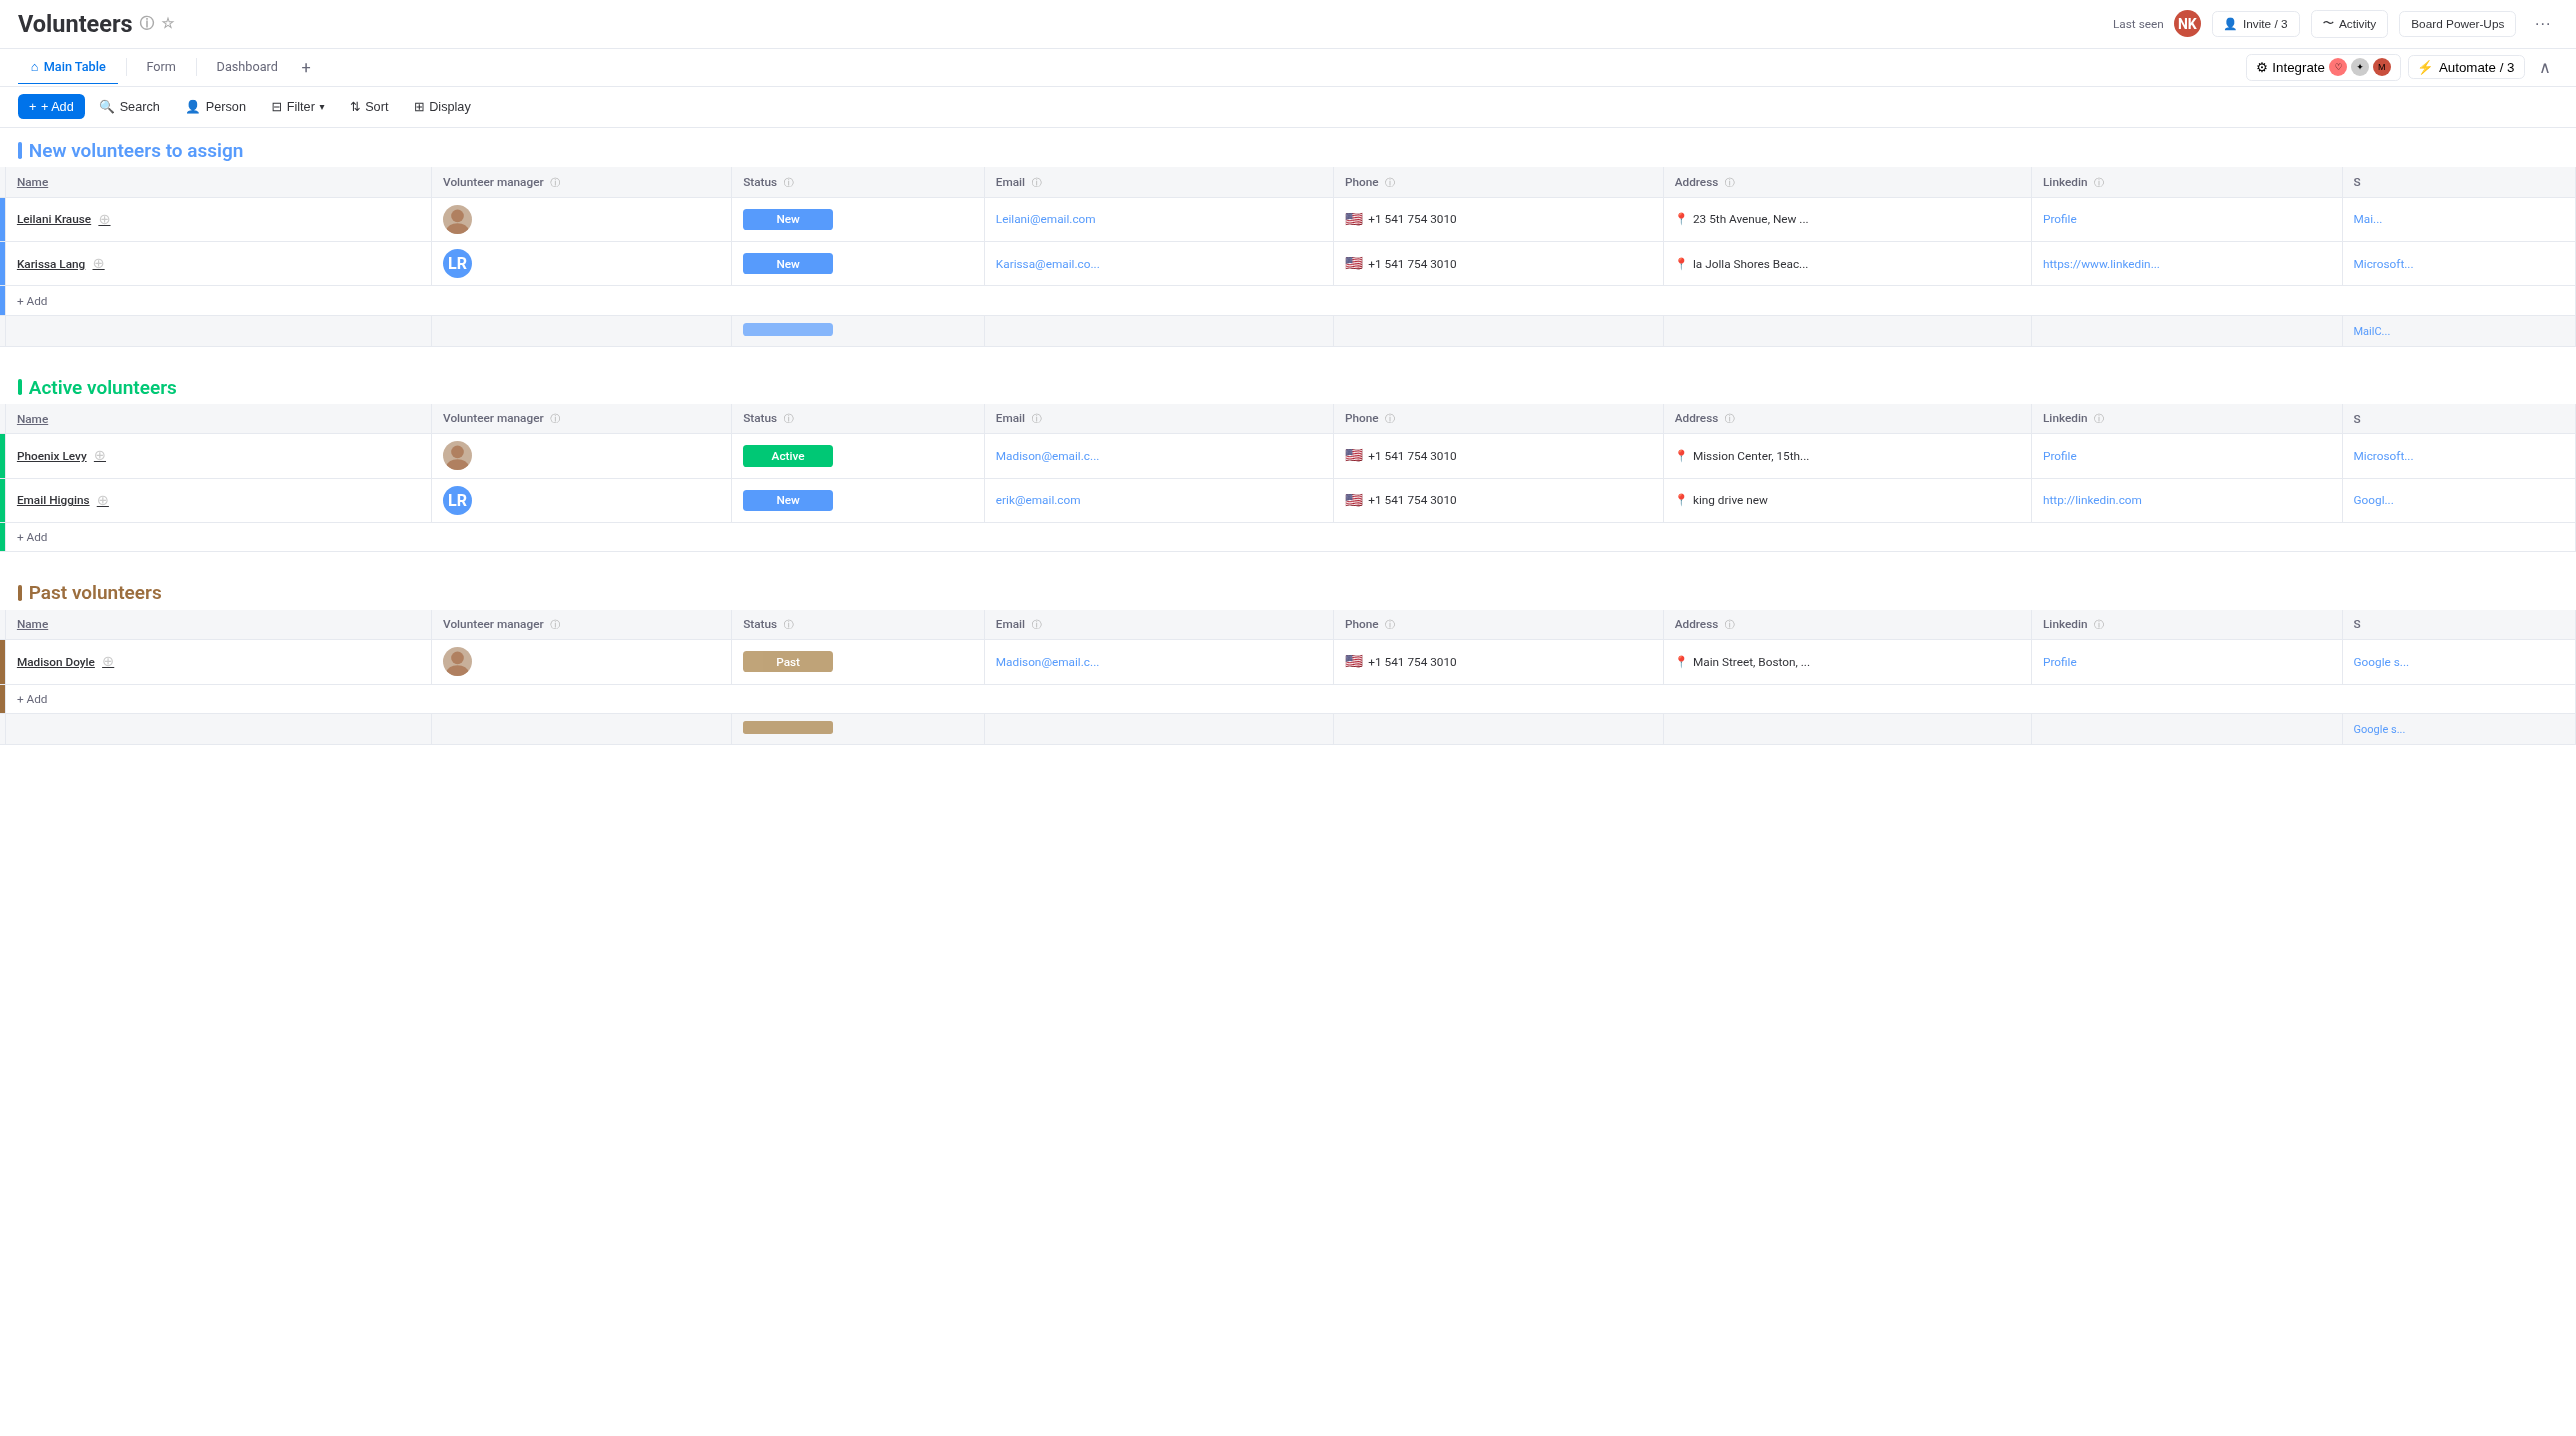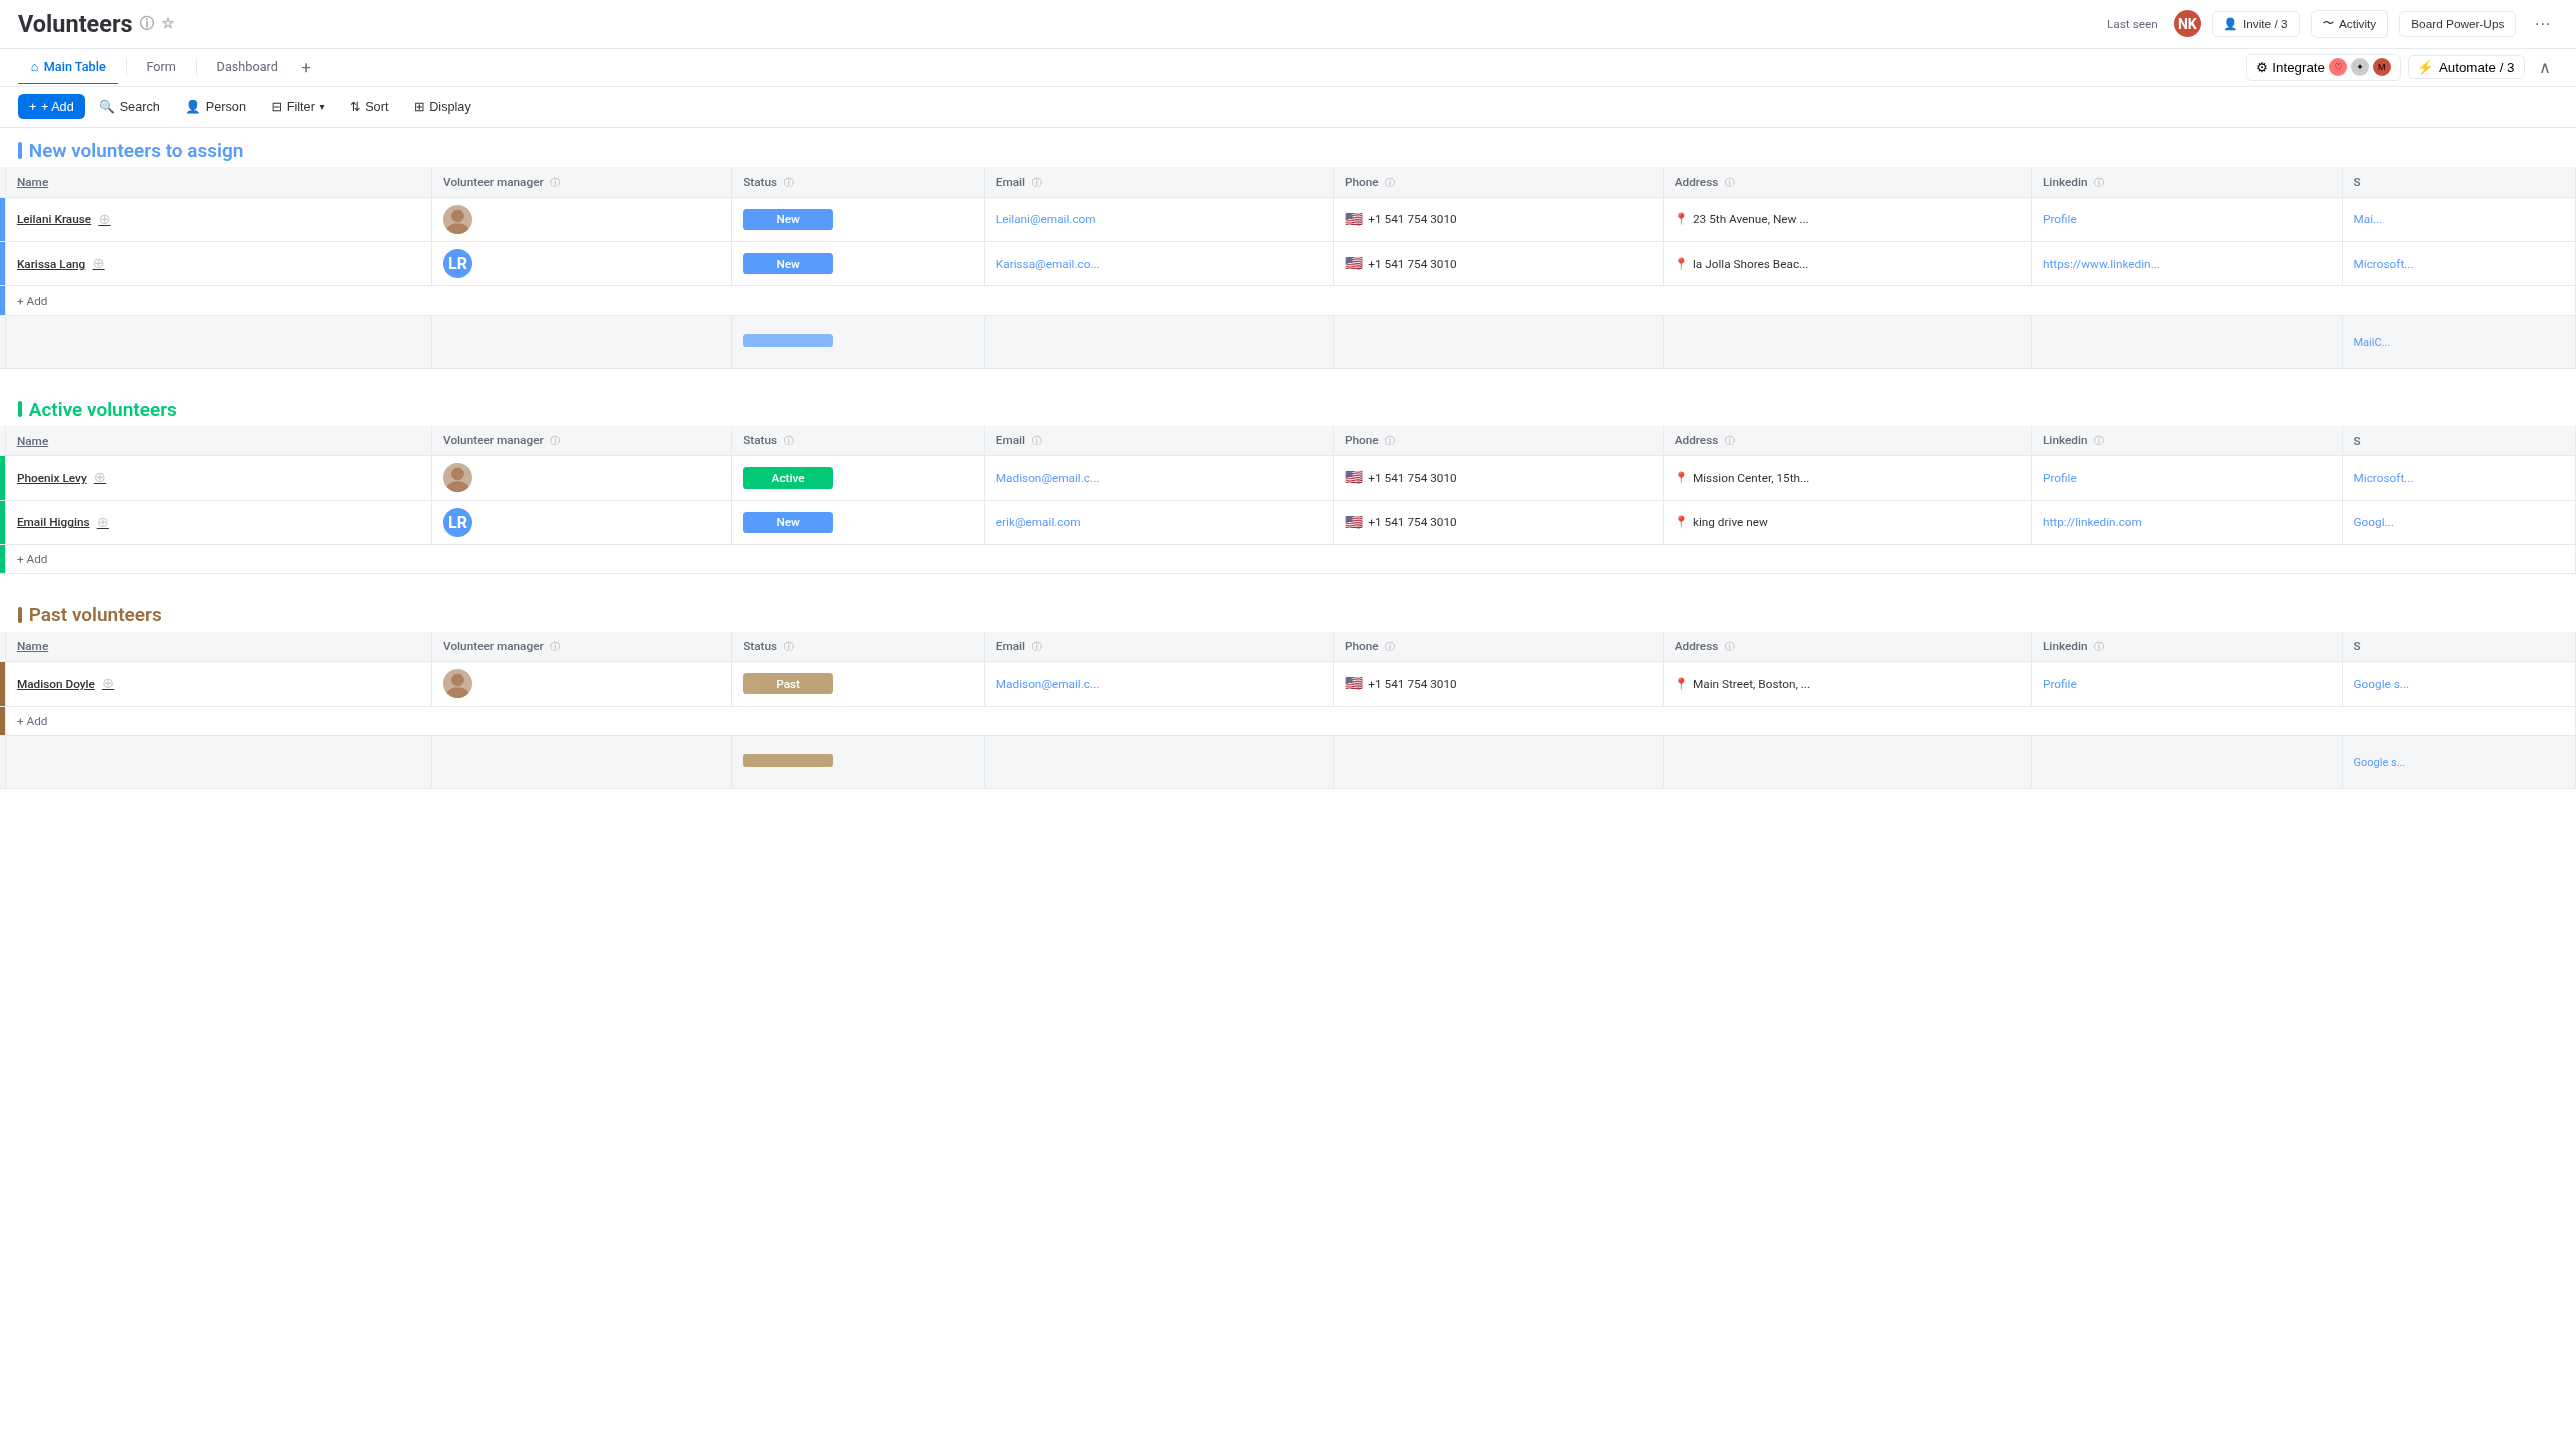--- a/index.html
+++ b/index.html
@@ -3,21 +3,21 @@
   <meta charset="utf-8">
   <style>
     * { box-sizing: border-box; margin: 0; padding: 0; }
     body { font-family: -apple-system, BlinkMacSystemFont, 'Segoe UI', Roboto, sans-serif; background: #fff; color: #323338; font-size: 12.7px; overflow: hidden; }
 
     
     .app-header { display: flex; align-items: center; justify-content: space-between; padding: 9px 18px; border-bottom: 0.9px solid #e6e9ef; }
     .app-title { display: flex; align-items: center; gap: 7.2px; font-size: 23.5px; font-weight: 700; color: #323338; }
     .app-title-icon { color: #aaa; font-size: 14.5px; cursor: pointer; }
     .header-right { display: flex; align-items: center; gap: 11px; }
-    .last-seen { display: flex; align-items: center; gap: 16px; font-size: 11.8px; color: #676879; }
+    .last-seen { display: flex; align-items: center; gap: 10px; font-size: 11.8px; color: #676879; }
     .avatar-circle { width: 27px; height: 27px; border-radius: 50%; background: #c94f3d; color: #fff; display: flex; align-items: center; justify-content: center; font-size: 14px; font-weight: 700; }
     .header-btn { display: flex; align-items: center; gap: 4.5px; padding: 5.4px 11px; border: 0.9px solid #e6e9ef; border-radius: 5.4px; background: #fff; cursor: pointer; font-size: 11.8px; color: #323338; }
     .dots-btn { padding: 5.4px 7.2px; border: none; background: transparent; cursor: pointer; font-size: 16.3px; color: #676879; }
 
     
     .tab-bar { display: flex; align-items: center; padding: 0 18px; border-bottom: 0.9px solid #e6e9ef; gap: 3.6px; }
     .tab { display: flex; align-items: center; gap: 5.4px; padding: 9px 12.7px; font-size: 12.7px; color: #676879; cursor: pointer; border-bottom: 1.8px solid transparent; position: relative; }
     .tab.active { color: #0073ea; border-bottom: 1.8px solid #0073ea; font-weight: 500; }
     .tab-icon { font-size: 12.7px; }
     .tab-add { padding: 9px 7.2px; color: #676879; cursor: pointer; font-size: 16.3px; }
@@ -74,21 +74,21 @@
     .flag-icon { font-size: 14.5px; }
     .phone-num { color: #323338; font-size: 11.8px; }
 
     .address-cell { display: flex; align-items: center; gap: 3.6px; }
     .location-icon { color: #579bfc; }
 
     .linkedin-link { color: #579bfc; text-decoration: none; }
 
     .add-row td { color: #676879; cursor: pointer; font-size: 11.8px; }
 
-    .summary-row td { background: #f5f6f8; padding: 18px 11px; }
+    .summary-row td { background: #f5f6f8; padding: 7px 11px; }
 
     
     .td-group-bar { width: 5.4px; padding: 0 !important; }
     .td-group-bar.blue { background: #579bfc; }
     .td-group-bar.green { background: #00c875; }
     .td-group-bar.brown { background: #9c6e3e; }
 
     
     ::-webkit-scrollbar { width: 7.2px; height: 7.2px; }
     ::-webkit-scrollbar-track { background: #f1f1f1; }

